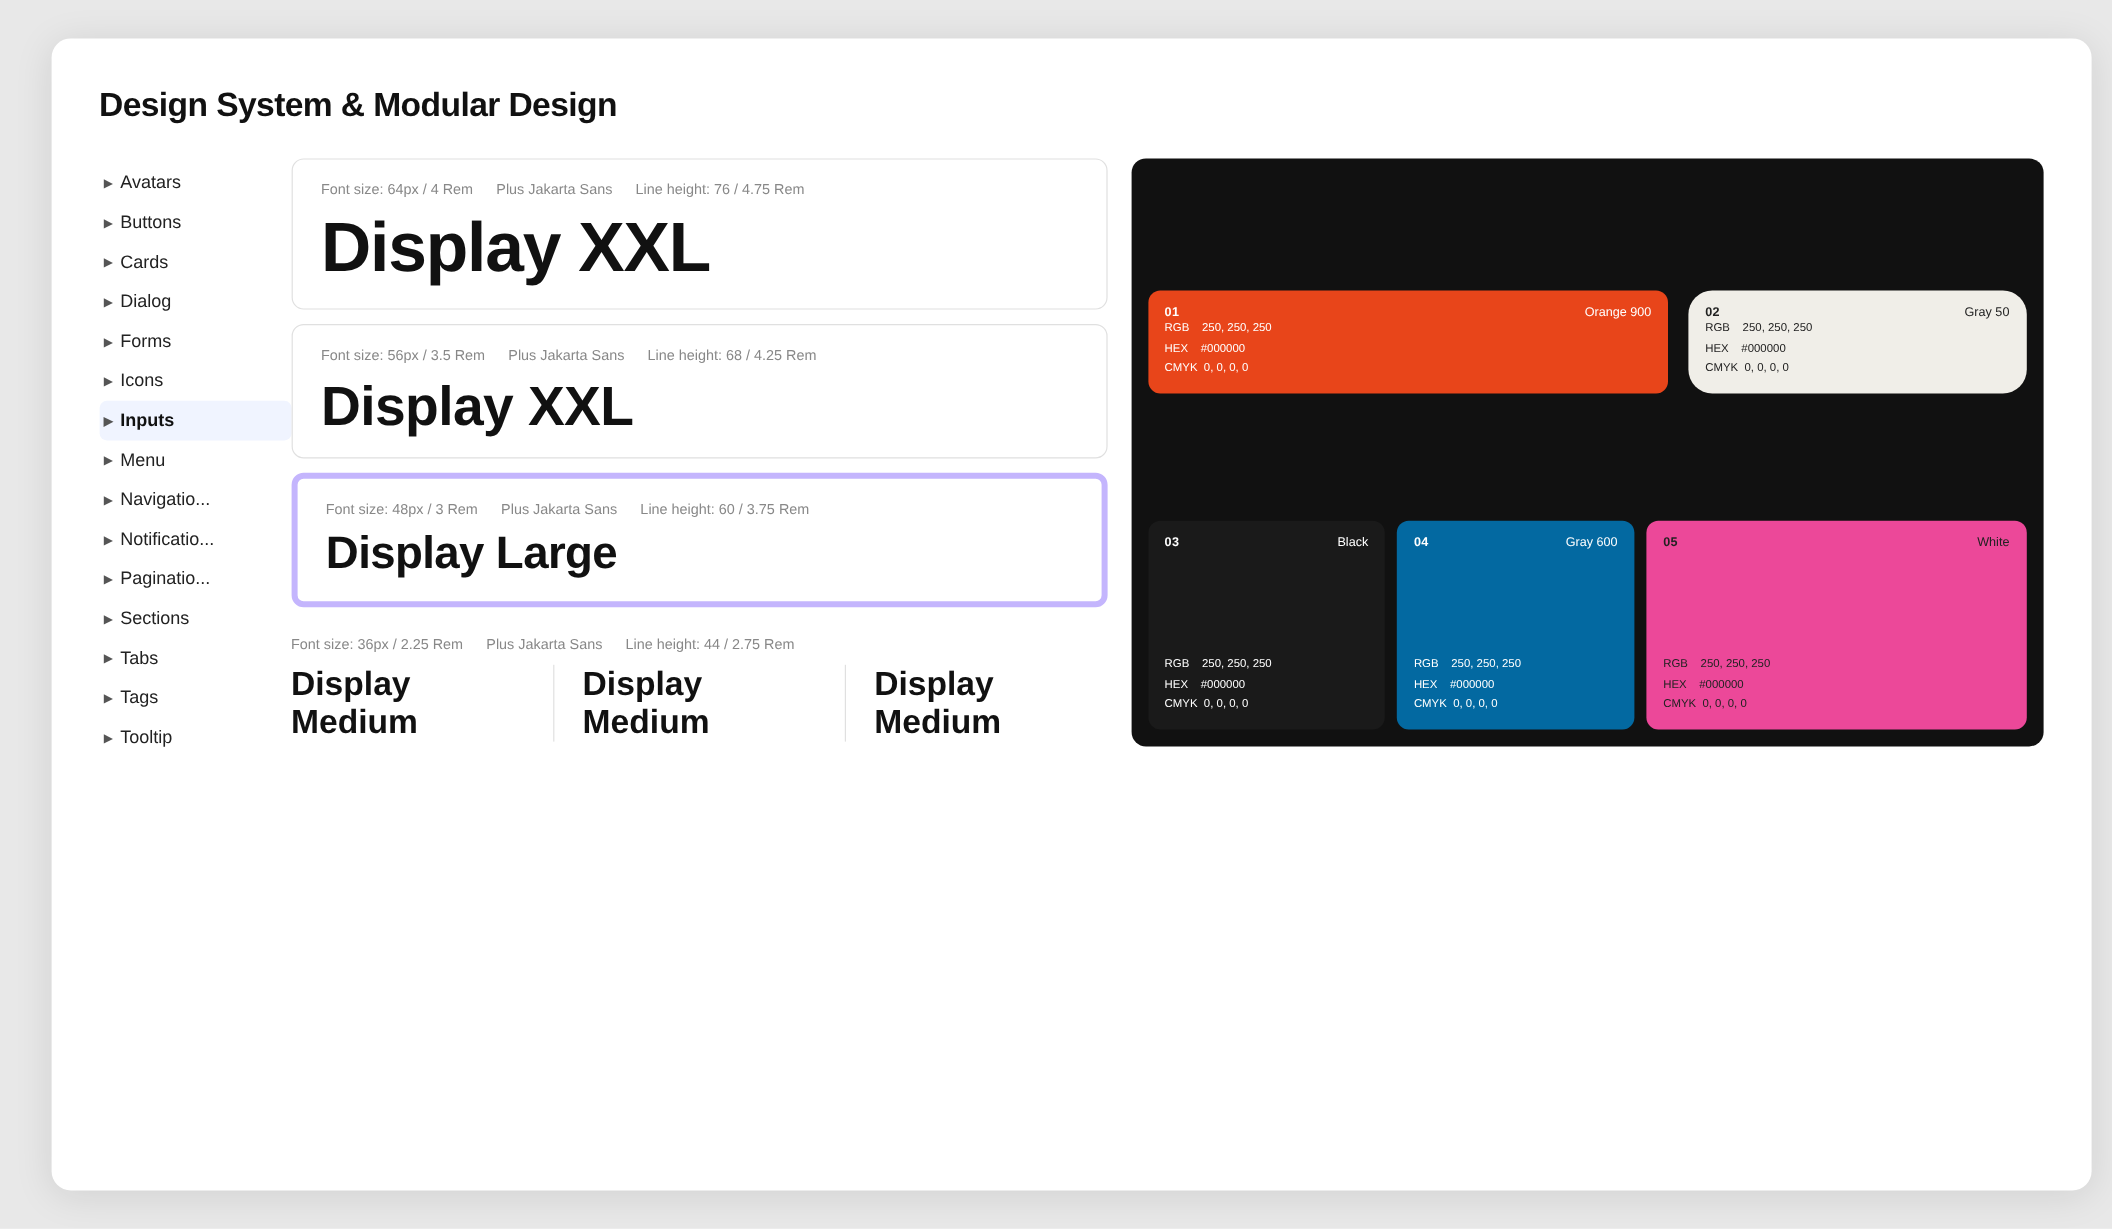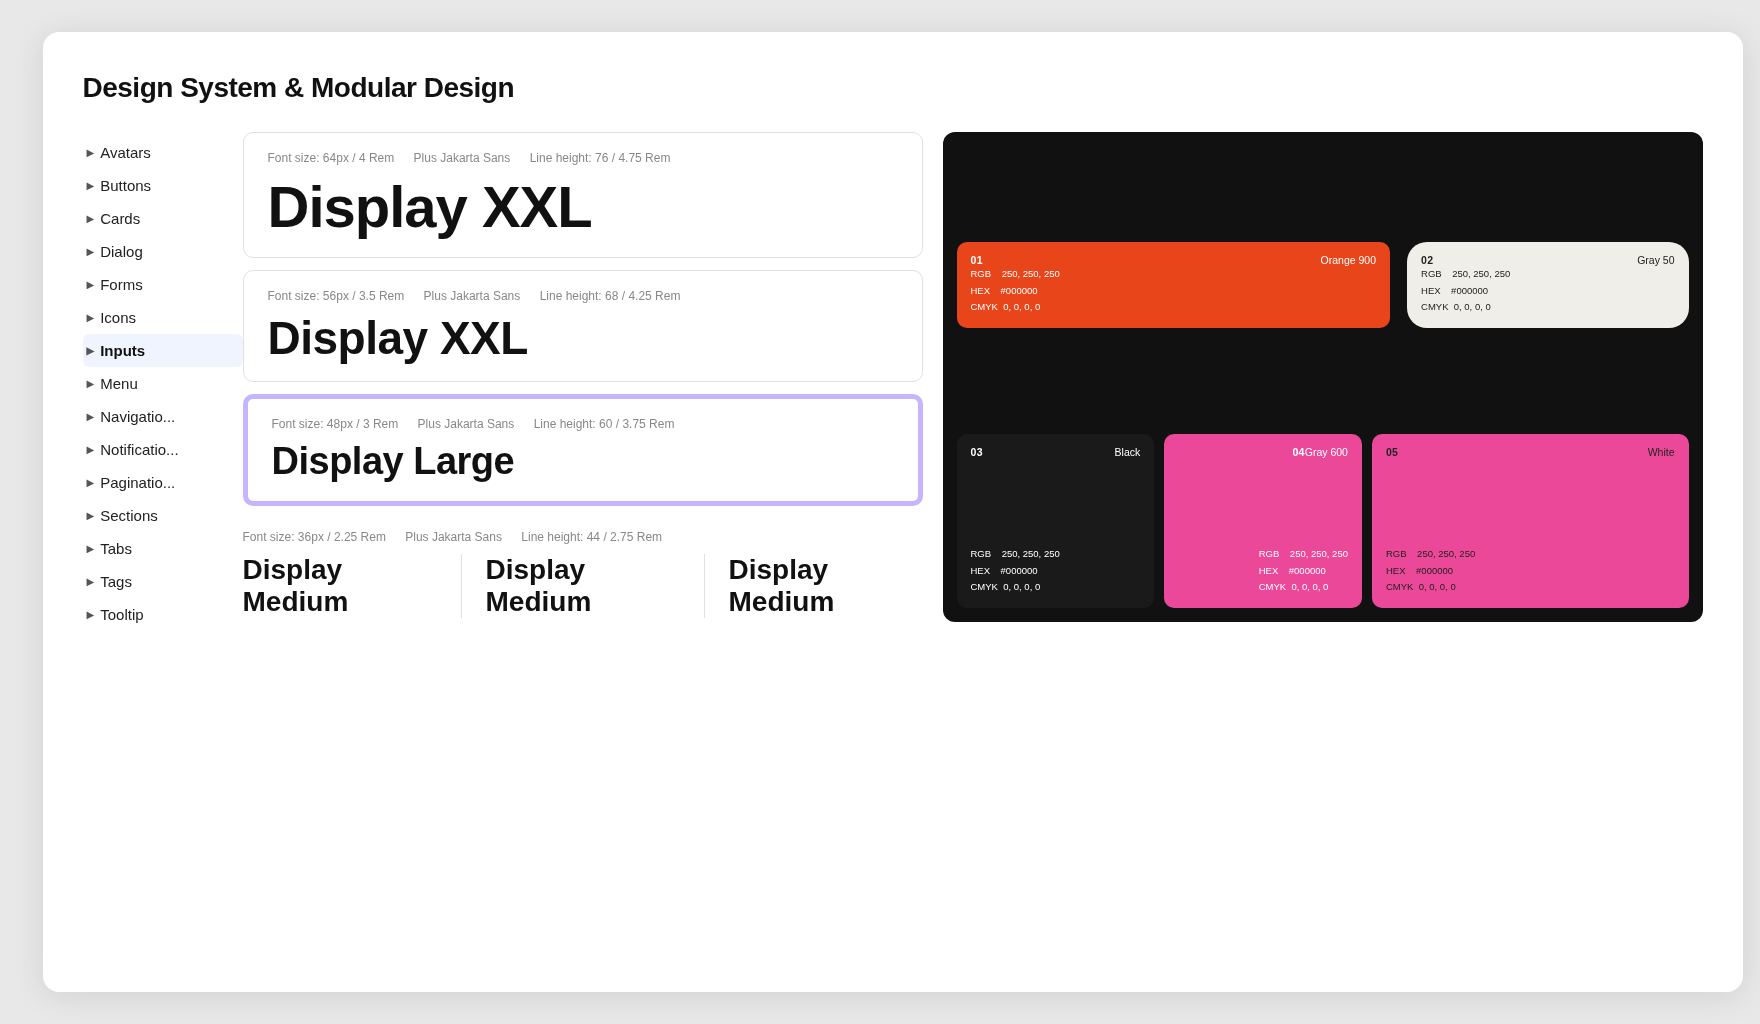--- a/index.html
+++ b/index.html
@@ -144,21 +144,21 @@
       border-radius: 10px;
       padding: 12px 14px;
       display: flex;
       flex-direction: column;
       justify-content: space-between;
       min-width: 0;
     }
     .pcard-orange { background: #E8451A; flex: 1.6; }
     .pcard-gray50 { background: #F0EEE8; flex: 1; border-radius: 20px; }
     .pcard-black { background: #1a1a1a; flex: 1; }
-    .pcard-gray600 { background: #ec4899; flex: 1; align-items: flex-end; }
+    .pcard-gray600 { background: #0369a1; flex: 1; }
     .pcard-white { background: #ec4899; flex: 1.7; }
     .pcard-label-row {
       display: flex;
       justify-content: space-between;
     }
     .pcard-num { font-size: 10.5px; font-weight: 600; letter-spacing: 0.3px; }
     .pcard-name { font-size: 10.5px; font-weight: 500; }
     .pcard-info { font-size: 9.5px; line-height: 1.75; }
     .tw { color: #fff; }
     .td { color: #222; }

